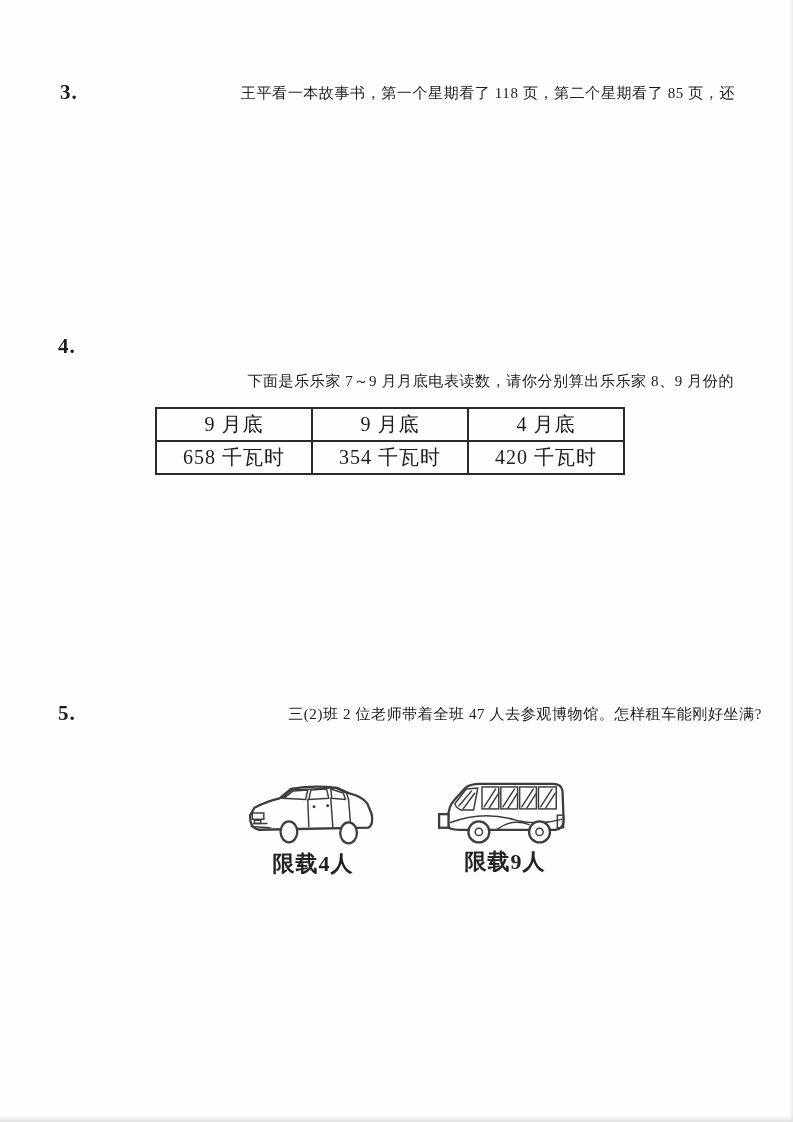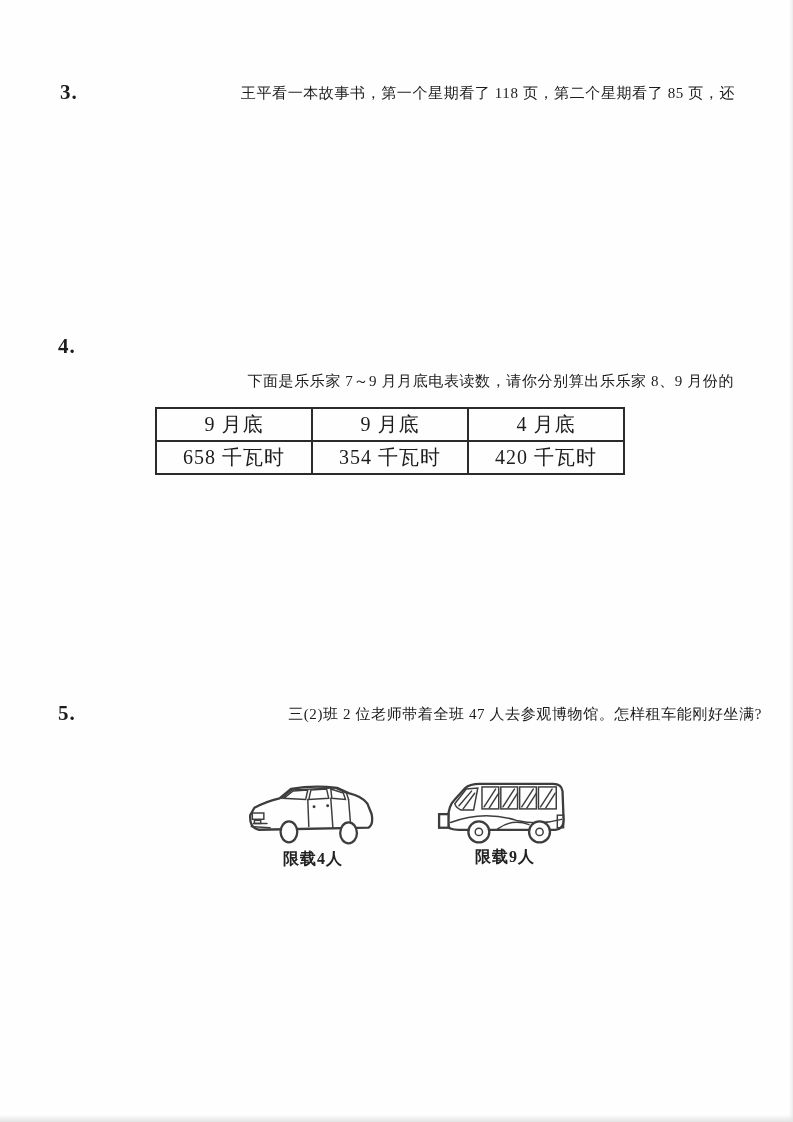--- a/index.html
+++ b/index.html
@@ -52,21 +52,21 @@
   
   .vehicle{
     position:absolute;
     width:160px;
     text-align:center;
   }
   #vehicle-car{left:233px;top:780px;}
   #vehicle-bus{left:425px;top:778px;}
   .vehicle svg{display:block;margin:0 auto;}
   .vehicle-caption{
-    font-size:16px;
+    font-size:22px;
     font-weight:bold;
     letter-spacing:1px;
     margin-top:3px;
     color:#222;
   }
   .sketch{stroke:#3d3d3d;fill:none;stroke-width:2.2;stroke-linecap:round;stroke-linejoin:round;}
   .sketch-thin{stroke:#3d3d3d;fill:none;stroke-width:1.4;stroke-linecap:round;}
   .sketch-fill{stroke:#3d3d3d;fill:#fefefe;stroke-width:2.2;}
   
   .edge-bottom{position:absolute;left:0;right:0;bottom:0;height:7px;

